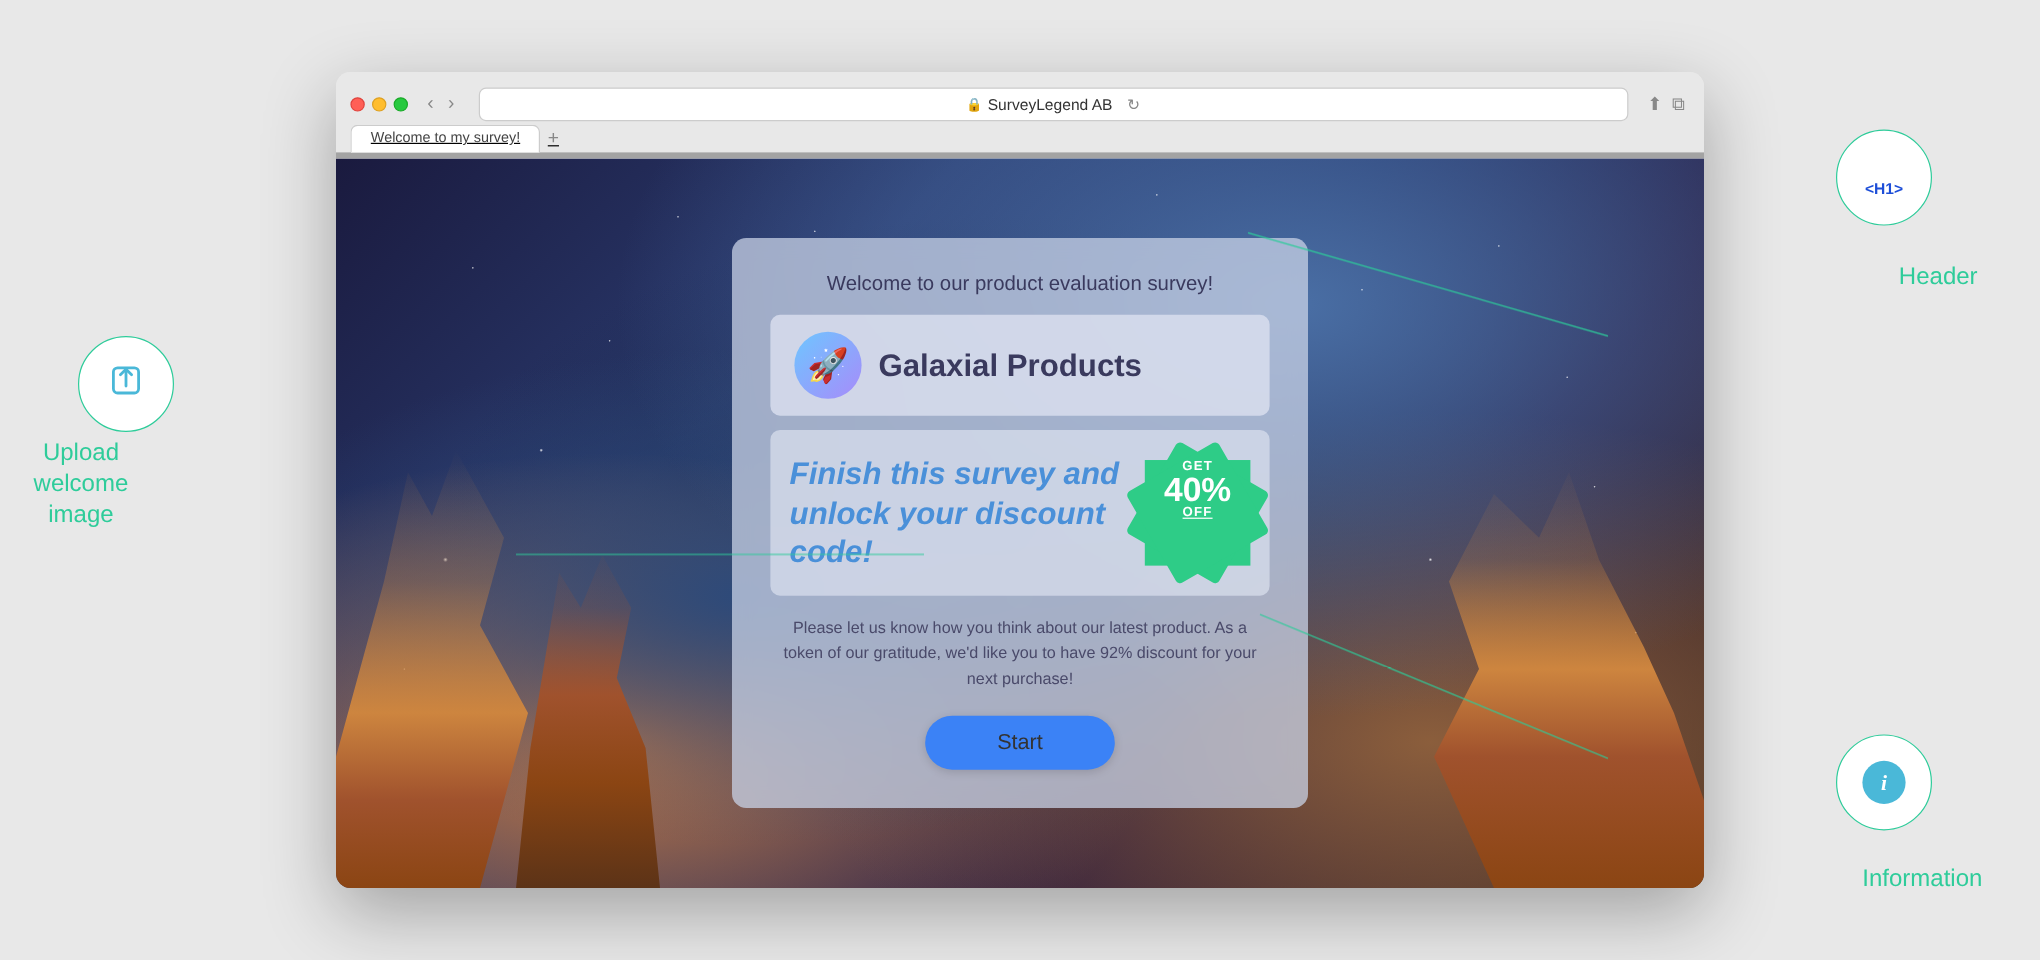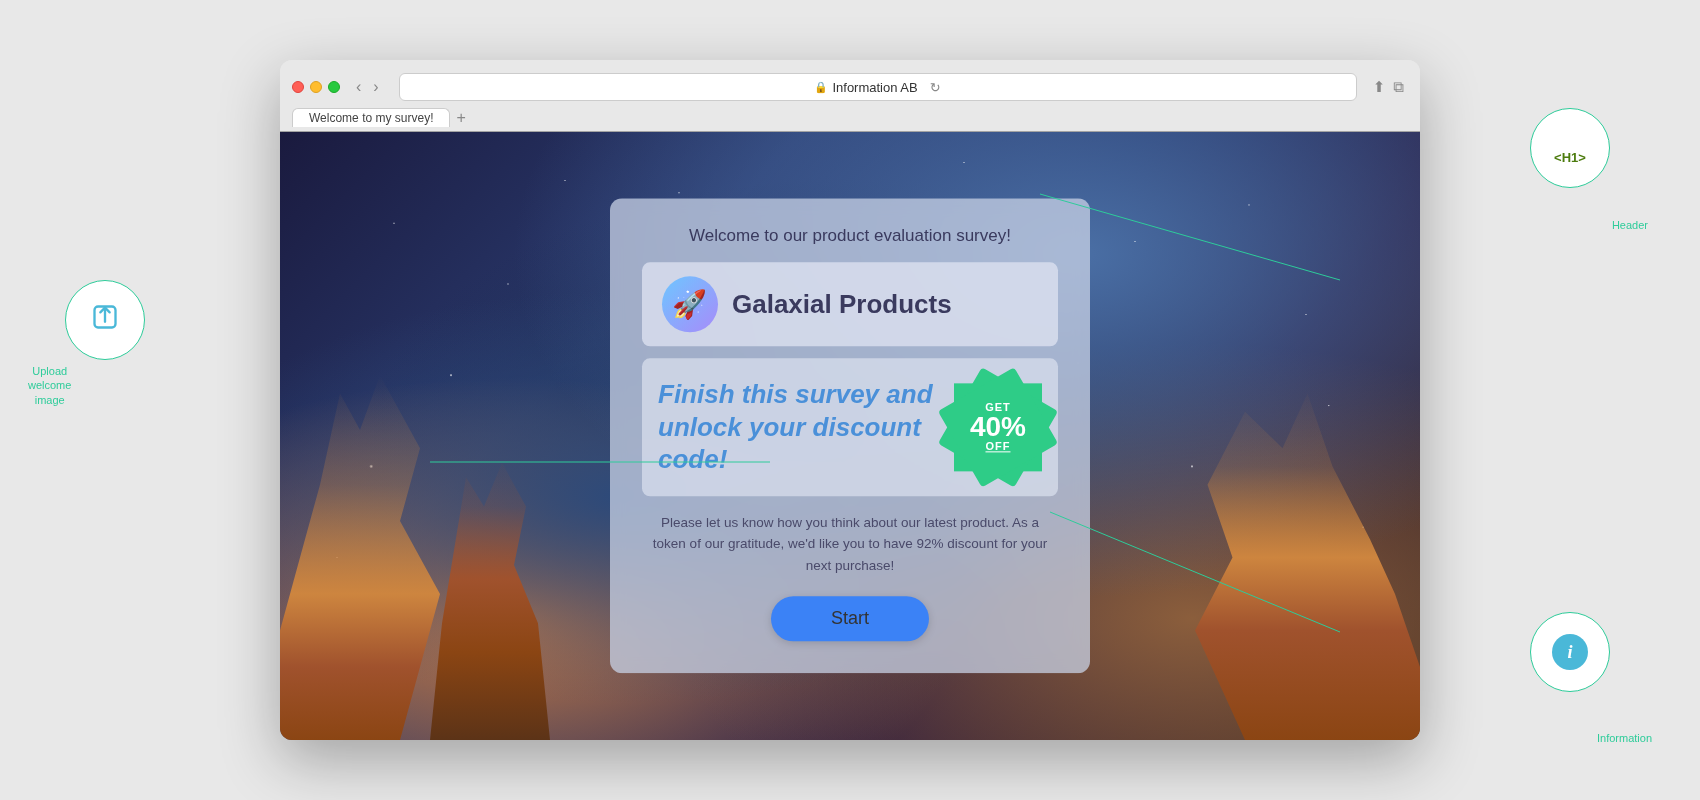--- a/index.html
+++ b/index.html
@@ -109,24 +109,24 @@
     .browser-action-btn {
       background: none;
       border: none;
       color: #888;
       font-size: 15px;
       cursor: pointer;
     }
 
     .browser-tab-bar {
       display: flex;
-      align-items: center;
       padding: 0 12px;
       height: 28px;
-      border-bottom: 1px solid #a3a3a3;
+      border-bottom: 5px solid #a3a3a3;
+      text-decoration: underline;
     }
 
     .browser-tab {
       font-size: 12px;
       color: #444;
       padding: 2px 16px;
       background: white;
       border-radius: 6px 6px 0 0;
       border: 1px solid #ccc;
       border-bottom: none;
@@ -299,21 +299,21 @@
       flex: 1;
     }
 
     .badge-star {
       width: 88px;
       height: 88px;
       background: #2ecc87;
       position: relative;
       display: flex;
       align-items: center;
-      justify-content: center;
+      justify-content: flex-start;
       flex-direction: column;
       flex-shrink: 0;
     }
 
     .badge-star::before {
       content: '';
       position: absolute;
       inset: 0;
       background: #2ecc87;
       transform: rotate(30deg);
@@ -403,30 +403,30 @@
     .annotation-info {
       width: 80px;
       height: 80px;
       bottom: 108px;
       right: 90px;
     }
 
     .annotation-text {
       font-size: 13px;
       font-weight: 600;
-      color: #4d7c0f;
+      color: #1d4ed8;
       text-align: center;
       line-height: 1.2;
       margin-top: 20px;
     }
 
     .annotation-label {
       position: absolute;
       color: #2ecc9a;
-      font-size: 11px;
+      font-size: 20px;
       font-weight: 500;
       text-align: center;
       line-height: 1.3;
       z-index: 10;
     }
 
     .label-header {
       top: 218px;
       right: 52px;
     }
@@ -508,21 +508,21 @@
             <div class="traffic-light tl-red"></div>
             <div class="traffic-light tl-yellow"></div>
             <div class="traffic-light tl-green"></div>
           </div>
           <div class="nav-buttons">
             <button class="nav-btn">‹</button>
             <button class="nav-btn">›</button>
           </div>
           <div class="address-bar">
             <span class="lock-icon">🔒</span>
-            <span>Information AB</span>
+            <span>SurveyLegend AB</span>
             <span style="color:#888; margin-left:8px; font-size:13px;">↻</span>
           </div>
           <div class="browser-actions">
             <button class="browser-action-btn">⬆</button>
             <button class="browser-action-btn">⧉</button>
           </div>
         </div>
         <div class="browser-tab-bar">
           <div class="browser-tab">Welcome to my survey!</div>
           <button class="new-tab-btn">+</button>

